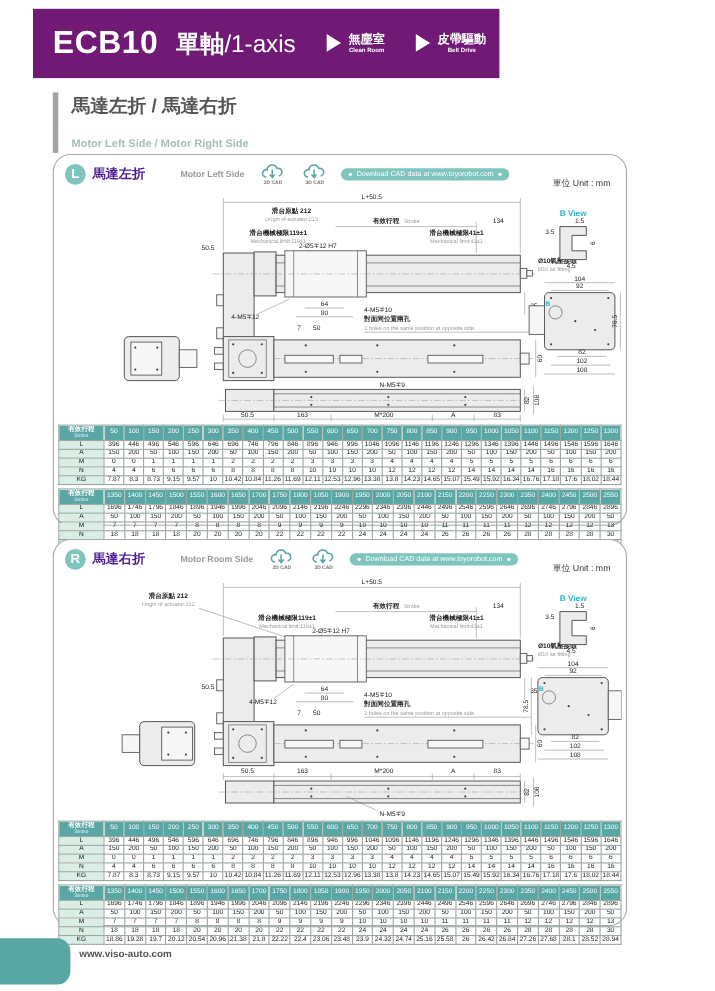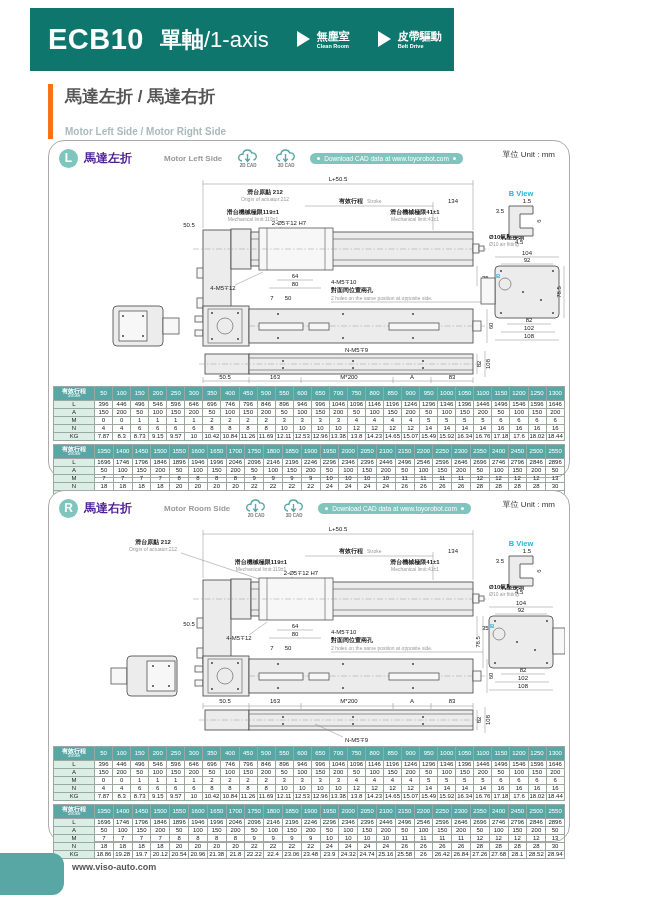--- a/index.html
+++ b/index.html
@@ -1,52 +1,52 @@
 <!DOCTYPE html>
 <html><head>
 <meta charset="utf-8">
 <style>
   html,body{margin:0;padding:0;background:#fff;}
   .page{position:relative;width:650px;height:901px;background:#fff;overflow:hidden;
         font-family:"Liberation Sans",sans-serif;color:#333;}
 
   
-  .banner{position:absolute;left:30px;top:8px;width:424px;height:63px;background:#0f766e;
+  .banner{position:absolute;left:30px;top:8px;width:424px;height:63px;background:#701a75;
           display:flex;align-items:center;}
   .banner .model{font-size:29px;font-weight:bold;color:#fff;margin-left:18px;letter-spacing:.5px;}
   .banner .type-cn{font-size:22px;font-weight:bold;color:#fff;margin-left:16px;}
   .banner .type-en{font-size:22px;color:#fff;margin-left:0;font-weight:normal;}
-  .badge{display:flex;align-items:center;margin-left:28px;}
+  .badge{display:flex;align-items:center;margin-left:28px;text-align:center;}
   .tri{width:0;height:0;border-left:13px solid #fff;border-top:8px solid transparent;
        border-bottom:8px solid transparent;margin-right:7px;}
   .badge-txt{display:flex;flex-direction:column;color:#fff;line-height:1.1;}
   .badge-cn{font-size:11px;font-weight:bold;}
   .badge-en{font-size:5.5px;font-weight:bold;}
 
   
-  .section-head{position:absolute;left:48px;top:84px;border-left:5px solid #f97316;padding:1px 0 2px 12px;}
+  .section-head{position:absolute;left:48px;top:84px;border-left:5px solid #a3a3a3;padding:1px 0 2px 12px;}
   .section-title{font-size:17px;font-weight:bold;color:#555;}
   .section-sub{font-size:10px;font-weight:bold;color:#a9bcba;margin-top:18px;}
 
   
   .panel{position:absolute;left:48px;width:522px;border:1px solid #aaa;border-radius:16px;background:#fff;box-sizing:border-box;}
   .panel-l{top:140px;height:338px;}
   .panel-r{top:490px;height:352px;}
   .panel-head{position:relative;display:flex;align-items:center;height:24px;padding:5px 10px 0 10px;}
   .badge-circle{width:19px;height:19px;border-radius:50%;background:#7fc4bd;color:#fff;font-size:12px;
                 font-weight:bold;display:flex;align-items:center;justify-content:center;flex:0 0 auto;}
   .ph-cn{font-size:12px;font-weight:bold;color:#4c1d95;margin-left:6px;}
   .ph-en{font-size:8px;font-weight:bold;color:#999;margin-left:4px;padding-left:28px;}
   .cloud{display:flex;flex-direction:column;align-items:center;margin-left:14px;cursor:pointer;}
   .cloud span{font-size:4.5px;font-weight:bold;color:#777;margin-top:-2px;}
   .dl-pill{display:flex;align-items:center;gap:4px;background:#7fc4bd;border-radius:8px;
            padding:2px 7px;margin-left:12px;cursor:pointer;}
   .dl-pill .dot{width:3px;height:3px;border-radius:50%;background:#fff;}
   .dl-pill .dl-txt{font-size:6.5px;color:#fff;}
-  .unit{position:absolute;right:14px;top:8px;font-size:8px;color:#333;}
+  .unit{position:absolute;right:14px;top:20px;font-size:8px;color:#333;}
 
   .drawing{display:block;margin:2px auto 0 auto;}
 
   
   .ol{fill:#ececec;stroke:#555;stroke-width:0.9;}
   .ol2{fill:#f7f7f7;stroke:#555;stroke-width:0.8;}
   .ln{stroke:#555;stroke-width:0.6;fill:none;}
   .dl{stroke:#888;stroke-width:0.5;fill:none;}
   .cl{stroke:#999;stroke-width:0.5;stroke-dasharray:6 2 1.5 2;fill:none;}
   .dot{fill:#444;}

